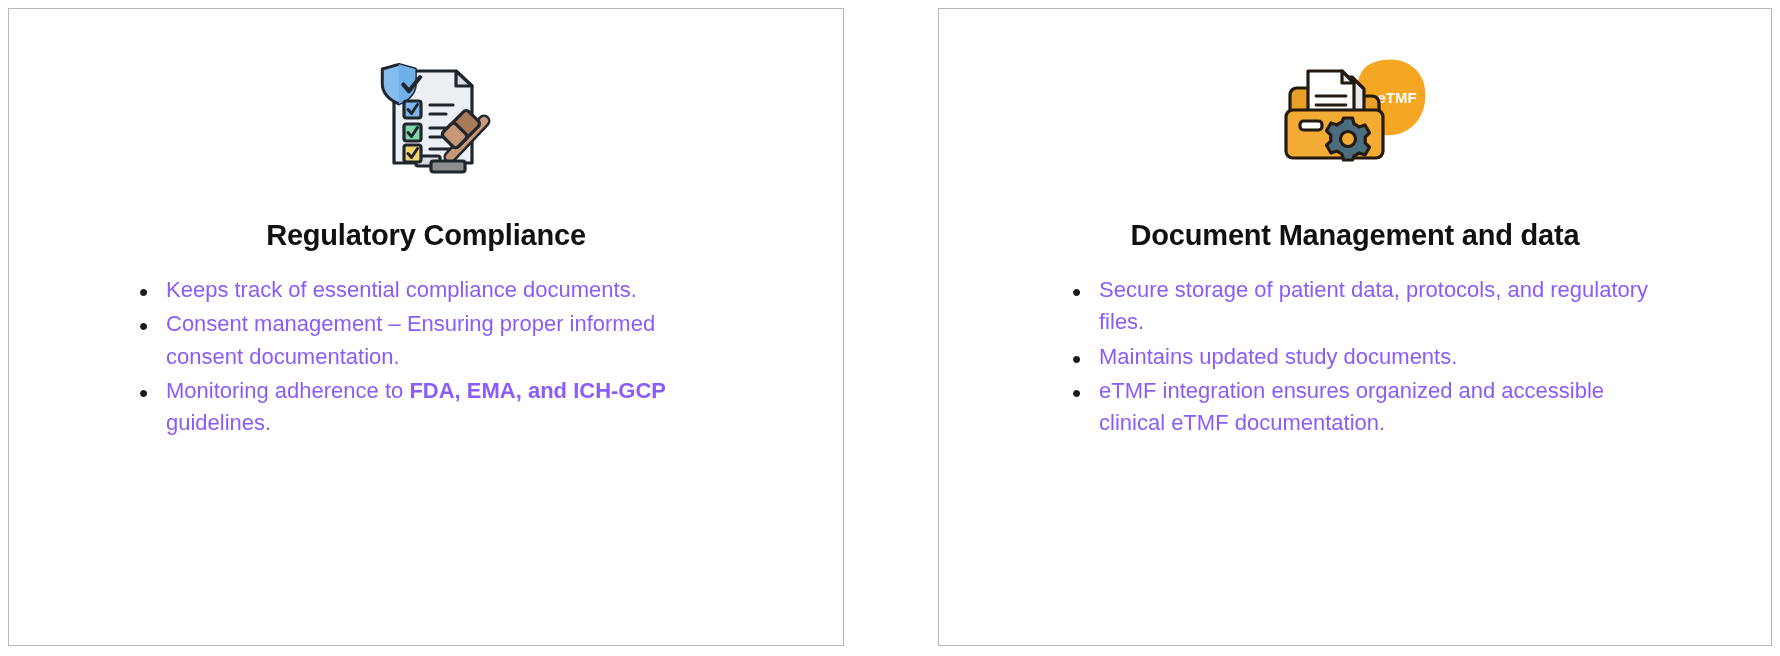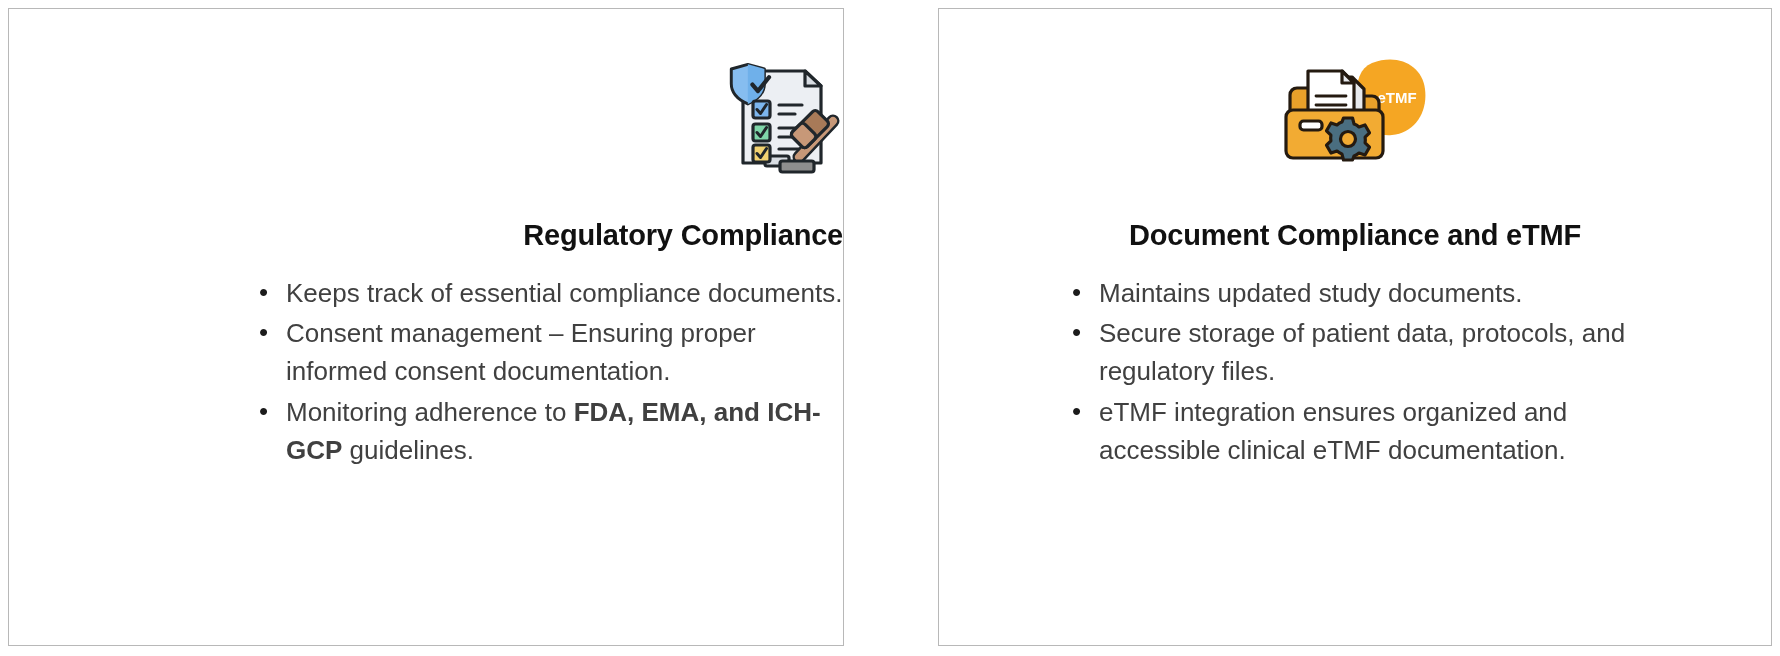--- a/index.html
+++ b/index.html
@@ -24,21 +24,21 @@
     position: absolute;
     top: 8px;
     height: 638px;
     background: #ffffff;
     border: 1px solid #b8b8b8;
     box-sizing: border-box;
     display: flex;
     flex-direction: column;
     align-items: center;
   }
-  .card-left  { left: 8px;   width: 836px; align-items: flex-end; }
+  .card-left  { left: 8px;   width: 836px; }
   .card-right { left: 938px; width: 834px; }
 
   .icon-wrap {
     margin-top: 46px;
     height: 120px;
     display: flex;
     align-items: center;
     justify-content: center;
   }
   .card-title {
@@ -46,23 +46,23 @@
     font-weight: bold;
     color: #111111;
     text-align: center;
     letter-spacing: -0.2px;
     margin-top: 44px;
   }
   .bullets {
     margin: 22px 0 0 0;
     padding: 0;
     list-style: none;
-    font-size: 26px;
+    font-size: 22px;
     line-height: 1.47;
-    color: #404040;
+    color: #8b5cf6;
   }
   .card-left  .bullets { width: 590px; margin-left: 4px; }
   .card-right .bullets { width: 594px; margin-left: 16px; }
   .bullets li {
     position: relative;
     padding-left: 33px;
     margin-bottom: 2px;
   }
   .bullets li::before {
     content: "\2022";
@@ -160,22 +160,22 @@
           <rect x="20" y="66" width="22" height="9" rx="3.5" fill="#ffffff"></rect>
 
           <g transform="translate(68,84)">
             <path d="M-4.5 -21 h9 l1.6 6.1 a16 16 0 0 1 4.9 2.9 l6-2 4.5 7.8 -4.4 4.4 a16 16 0 0 1 0 5.6 l4.4 4.4 -4.5 7.8 -6 -2 a16 16 0 0 1 -4.9 2.9 L4.5 21 h-9 l-1.6 -6.1 a16 16 0 0 1 -4.9 -2.9 l-6 2 -4.5 -7.8 4.4 -4.4 a16 16 0 0 1 0 -5.6 l-4.4 -4.4 4.5 -7.8 6 2 a16 16 0 0 1 4.9 -2.9 Z" fill="#4a6e80"></path>
             <circle cx="0" cy="0" r="7.5" fill="#f2ab33"></circle>
           </g>
         </g>
       </svg>
     </div>
 
-    <div class="card-title">Document Compliance and eTMF</div>
+    <div class="card-title">Document Management and data</div>
 
     <ul class="bullets">
+      <li><span>Secure storage of patient data, protocols, and regulatory files.</span></li>
       <li><span>Maintains updated study documents.</span></li>
-      <li><span>Secure storage of patient data, protocols, and regulatory files.</span></li>
       <li><span>eTMF integration ensures organized and accessible clinical eTMF documentation.</span></li>
     </ul>
   </div>
 
 </div>
 
 </body></html>

